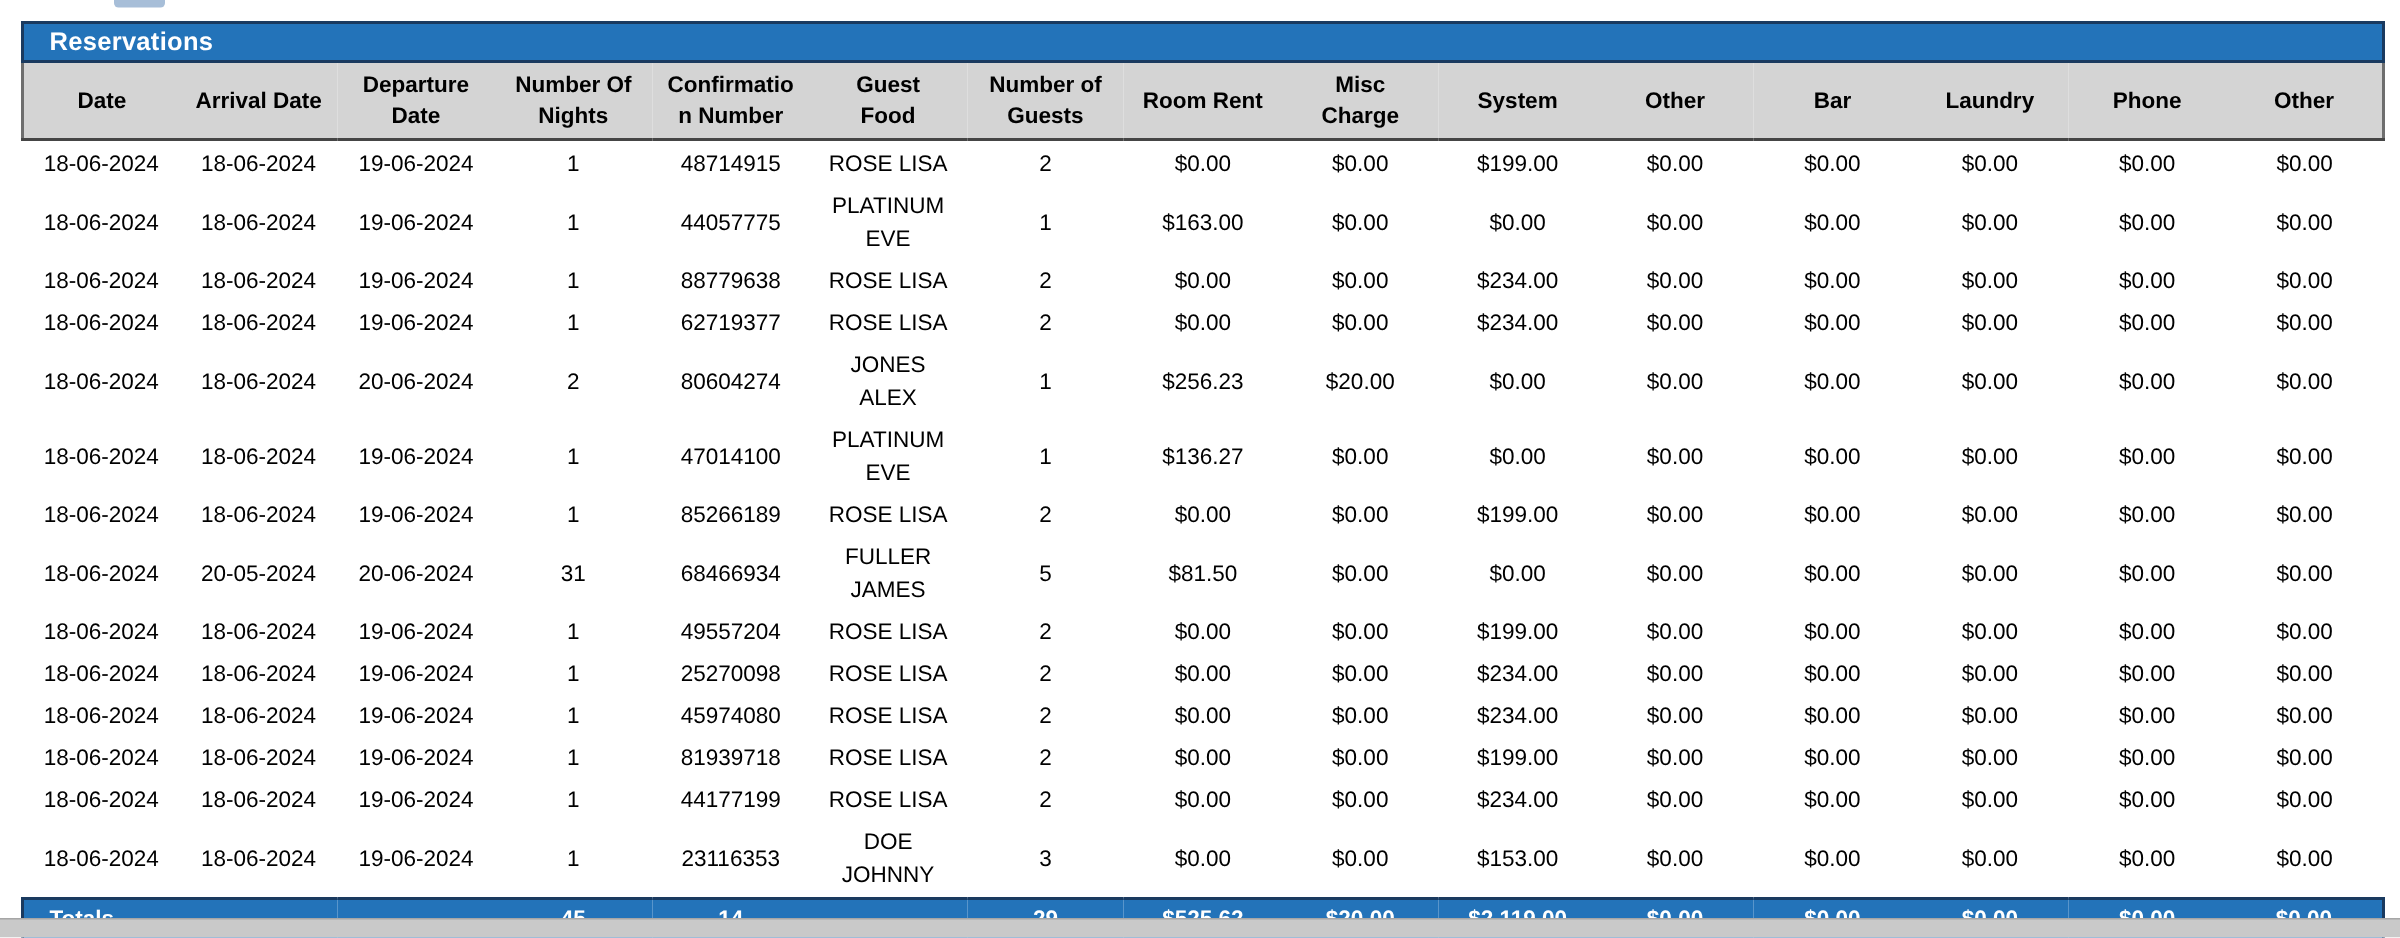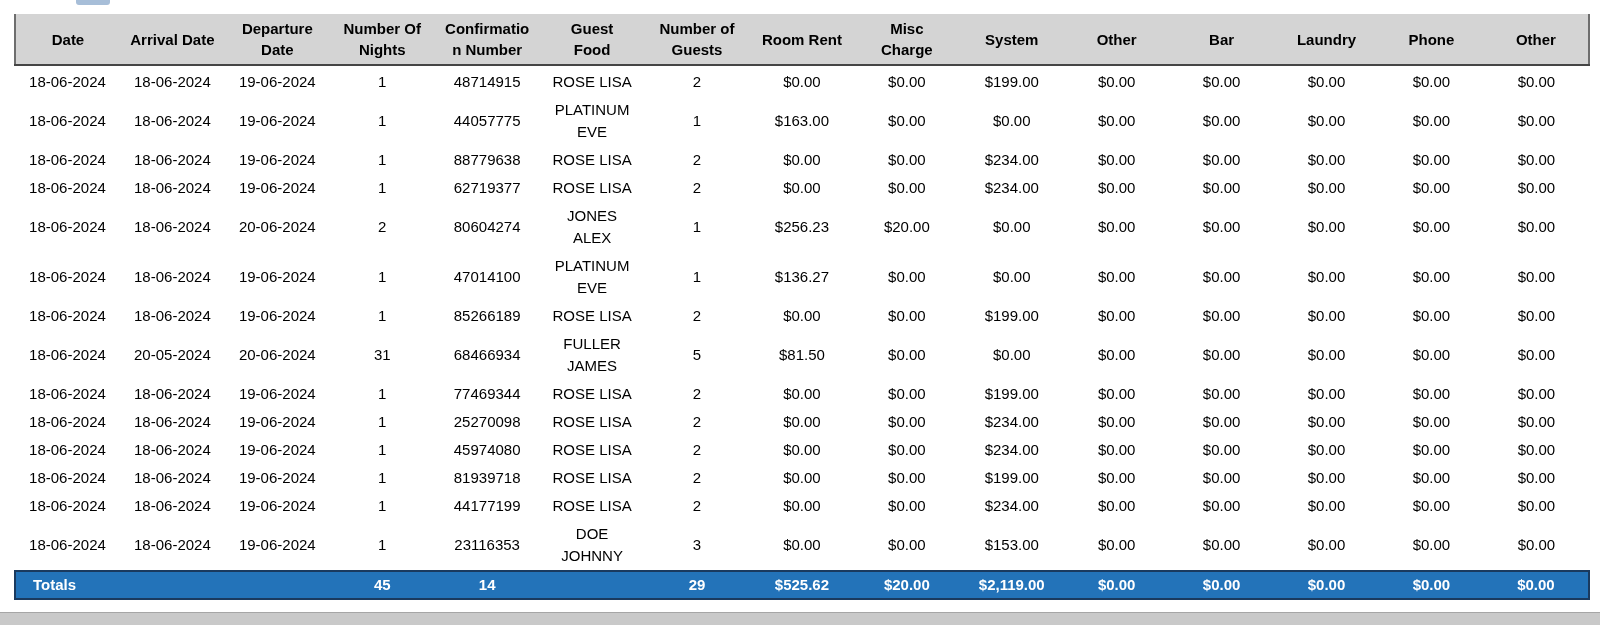--- a/index.html
+++ b/index.html
@@ -55,20 +55,23 @@
     position:absolute;left:0;right:0;bottom:0;height:13px;
     background:var(--strip-gray);border-top:1px solid #A6A6A6;
   }
 </style>
 </head>
 <body>
 
 <div class="cutoff-artifact"></div>
 
 <div class="report">
+  <div class="title-bar">
+    <span>Reservations</span>
+  </div>
   <table>
     <thead>
       <tr>
           <th>Date</th>
           <th>Arrival Date</th>
           <th>Departure
 Date</th>
           <th>Number Of
 Nights</th>
           <th>Confirmatio
@@ -227,21 +230,21 @@
           <td>$0.00</td>
           <td>$0.00</td>
           <td>$0.00</td>
           <td>$0.00</td>
         </tr>
         <tr>
           <td>18-06-2024</td>
           <td>18-06-2024</td>
           <td>19-06-2024</td>
           <td>1</td>
-          <td>77469344</td>
+          <td>49557204</td>
           <td>ROSE LISA</td>
           <td>2</td>
           <td>$0.00</td>
           <td>$0.00</td>
           <td>$199.00</td>
           <td>$0.00</td>
           <td>$0.00</td>
           <td>$0.00</td>
           <td>$0.00</td>
           <td>$0.00</td>

